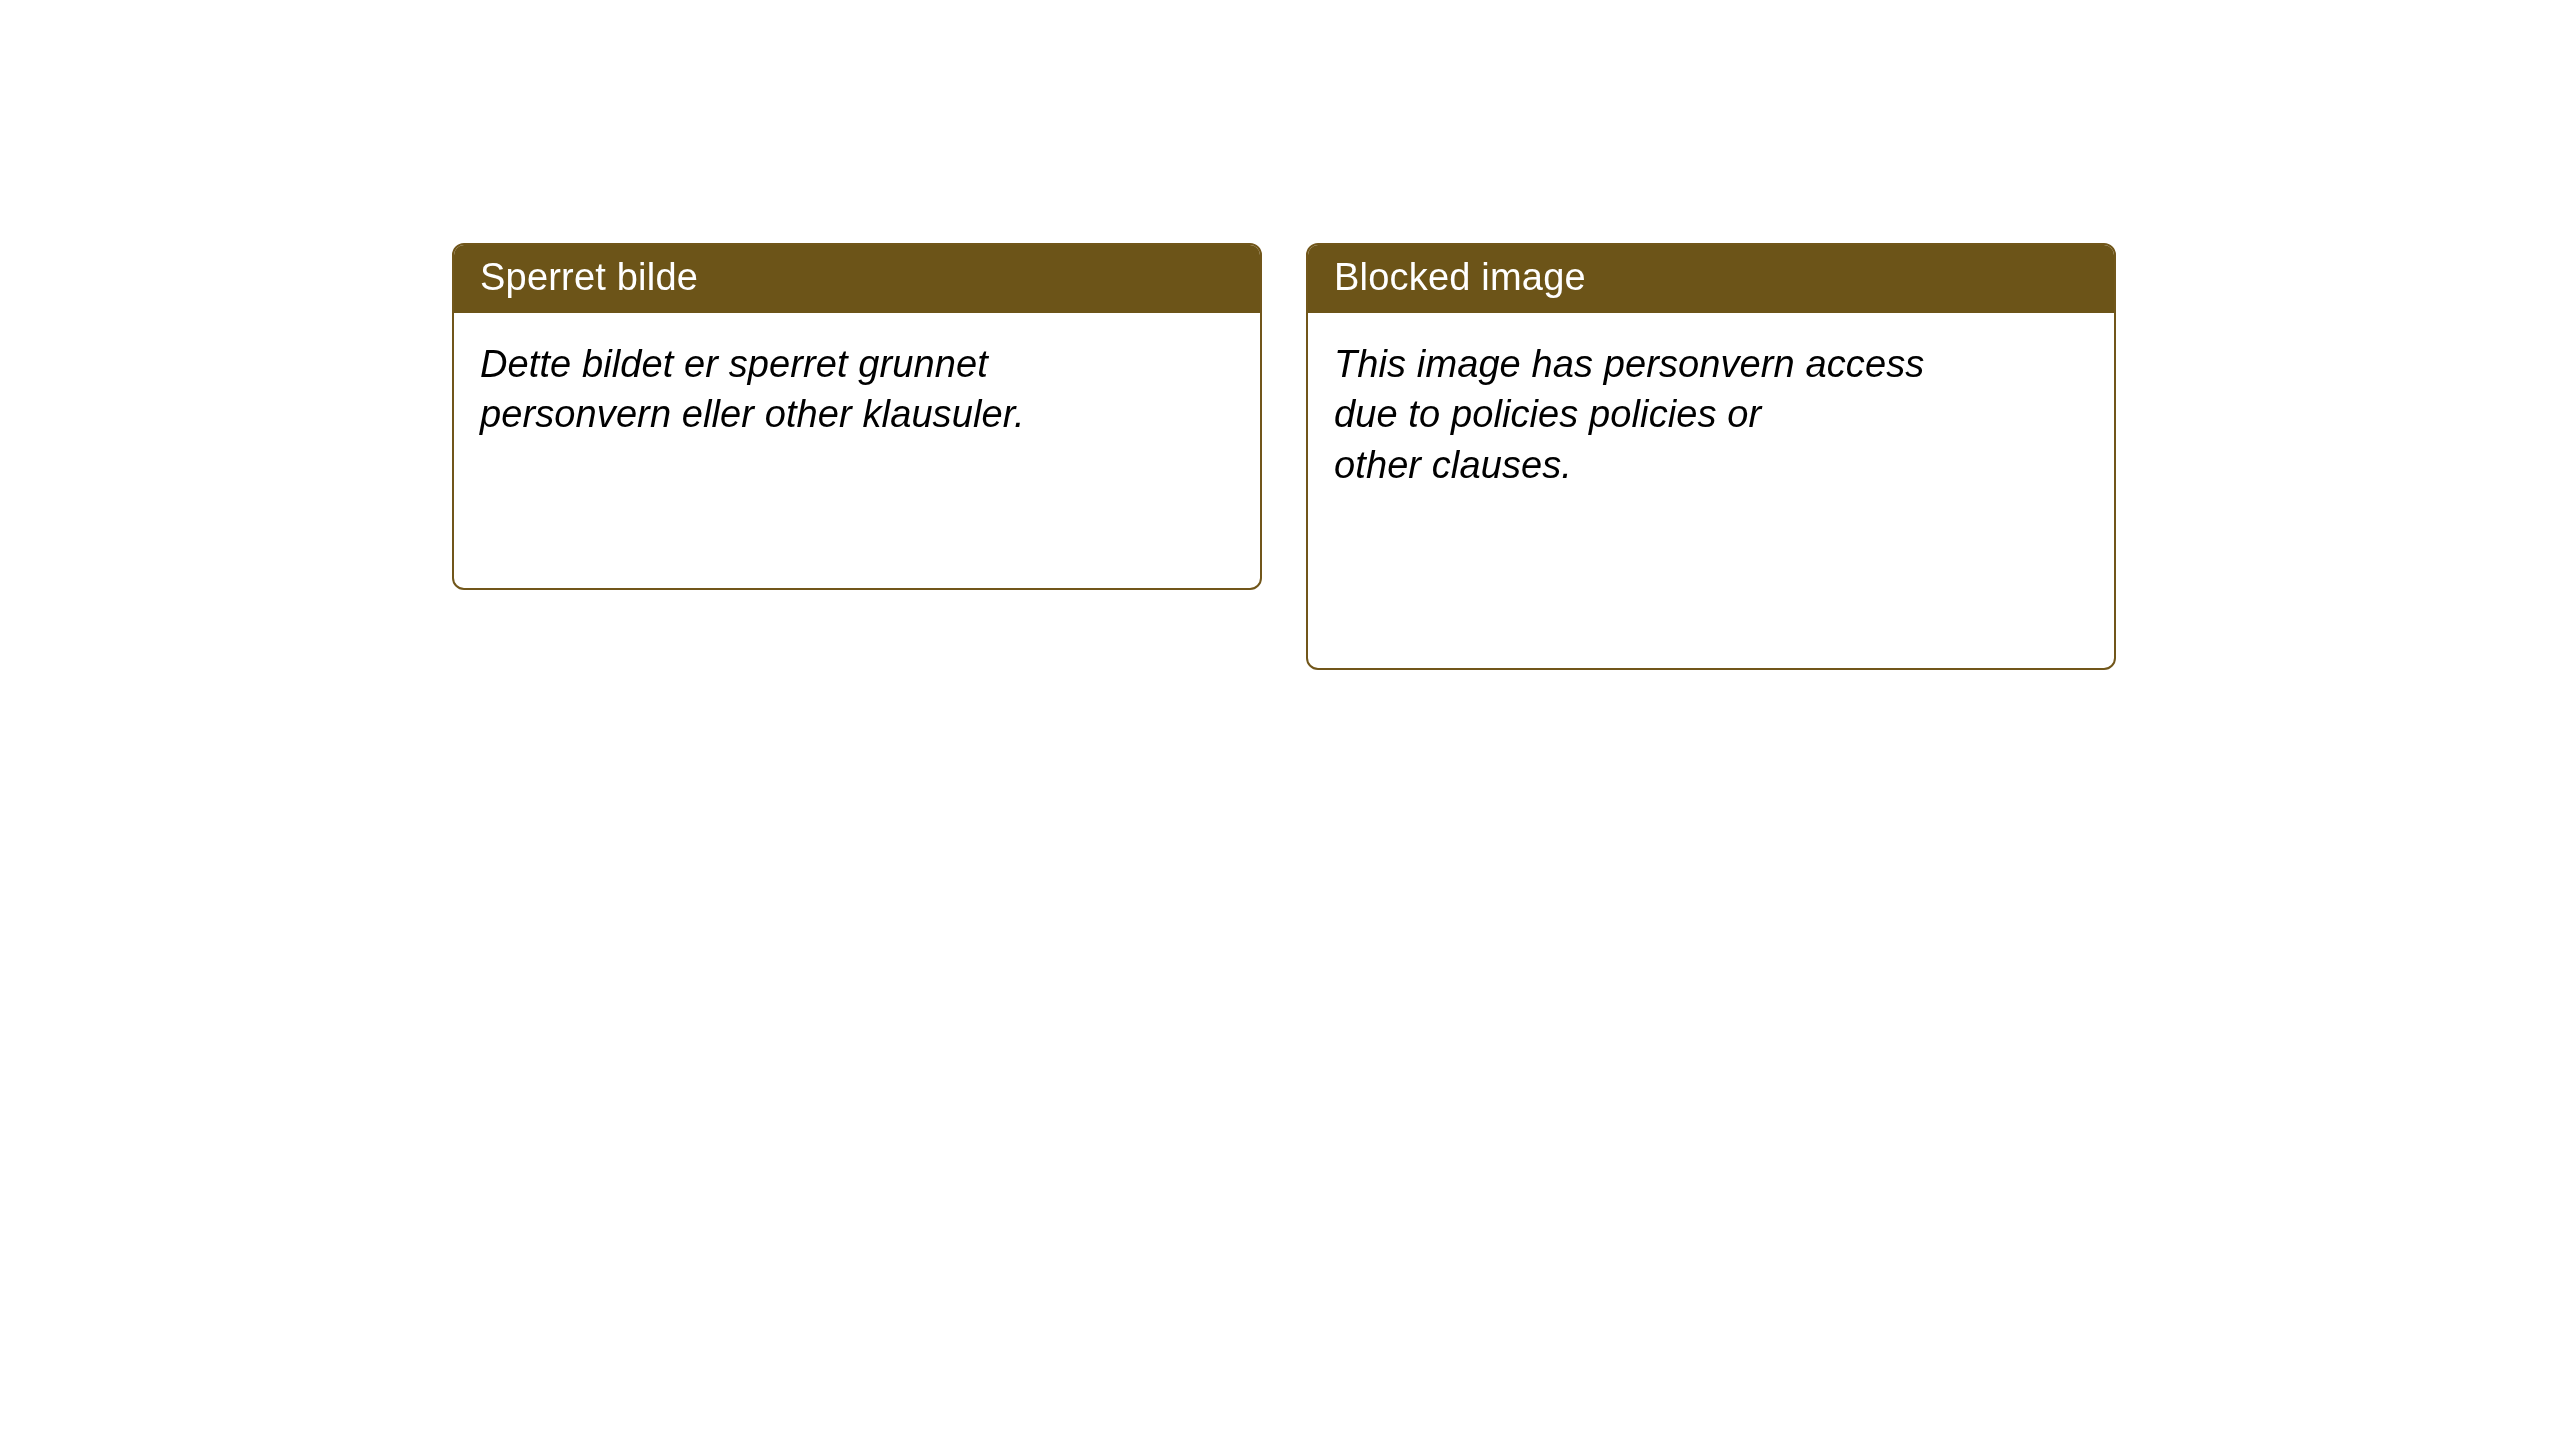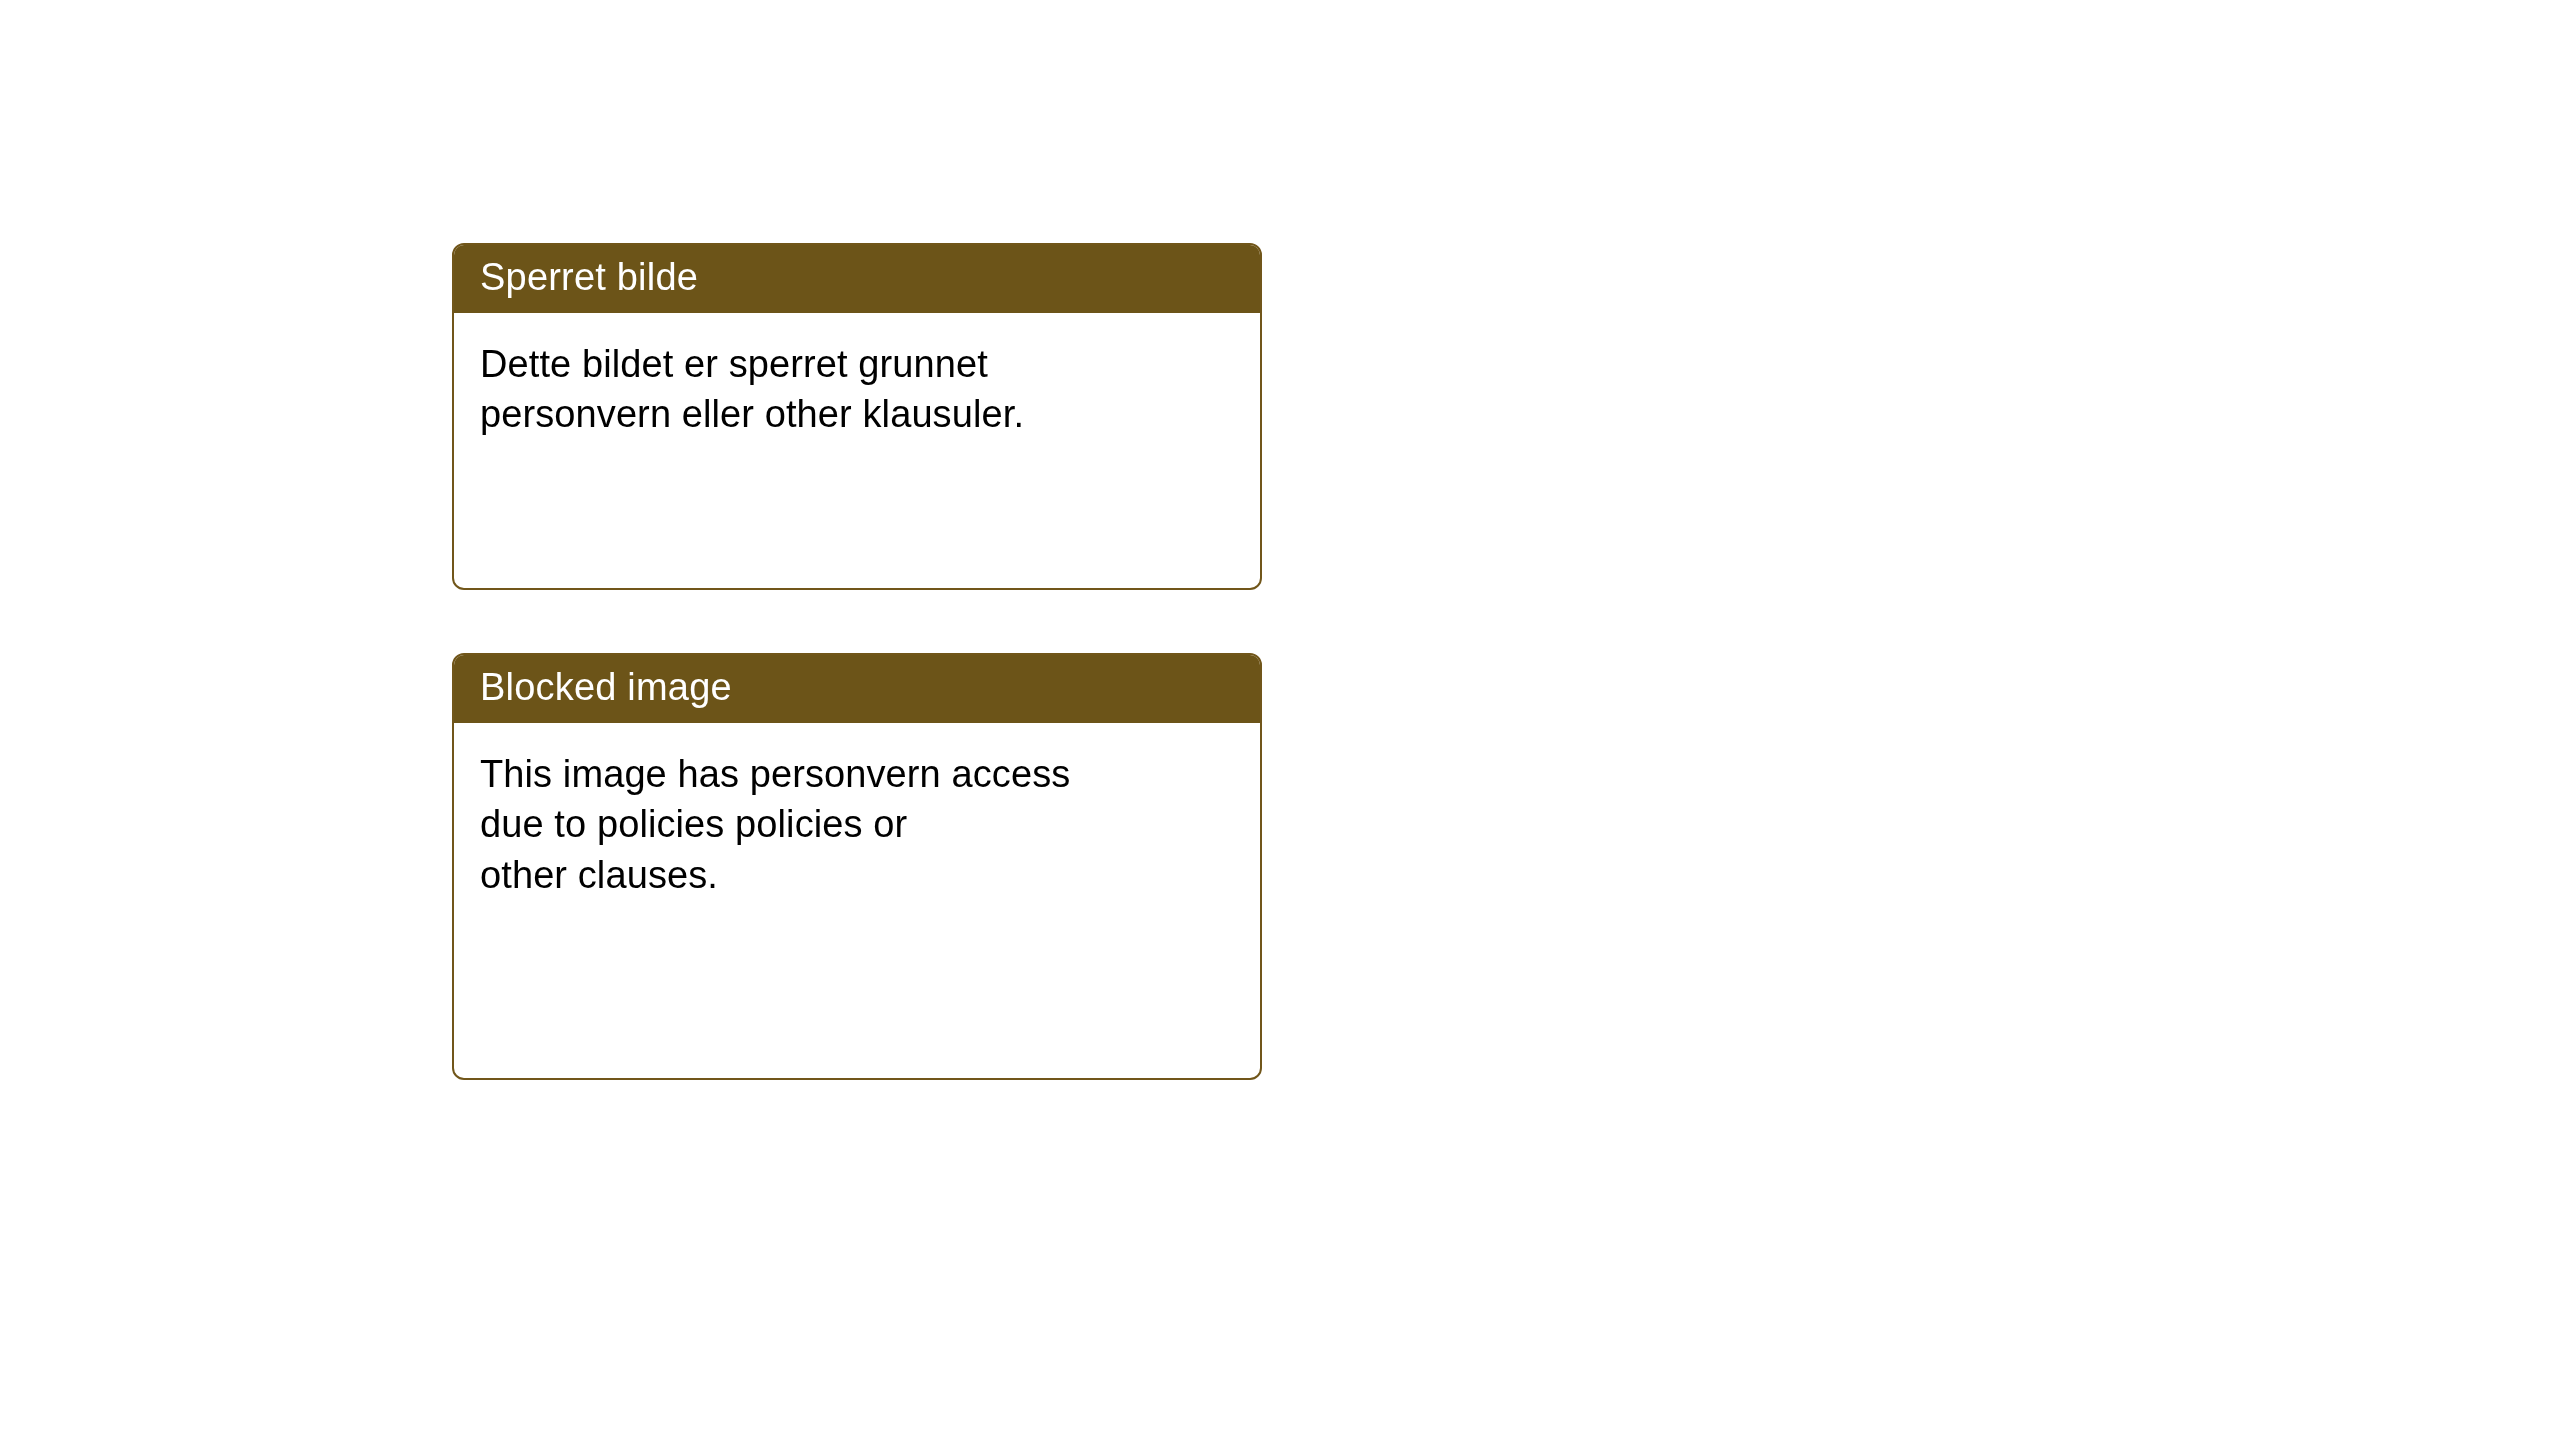--- a/index.html
+++ b/index.html
@@ -12,23 +12,23 @@
     height: 1440px;
     font-family: "Liberation Sans", sans-serif;
     position: relative;
     overflow: hidden;
   }
   .panels {
     position: absolute;
     left: 452px;
     top: 243px;
     display: flex;
-    flex-direction: column;
+    flex-direction: row;
     align-items: flex-start;
-    gap: 63px;
+    gap: 44px;
   }
   .card {
     box-sizing: border-box;
     background: #ffffff;
     border: 2px solid #71561a;
     border-radius: 12px;
     overflow: hidden;
     display: flex;
     flex-direction: column;
   }
@@ -52,20 +52,21 @@
   .card-body {
     flex: 1;
     padding: 26px 26px 0 26px;
     color: #000000;
     font-size: 38px;
     line-height: 1.33;
     letter-spacing: 0.1px;
   }
   .card-body p {
     margin: 0;
+    font-style: italic;
   }
 </style>
 </head>
 <body>
 
 <div class="panels">
 
   <div class="card card-no">
     <div class="card-header">Sperret bilde</div>
     <div class="card-body">

